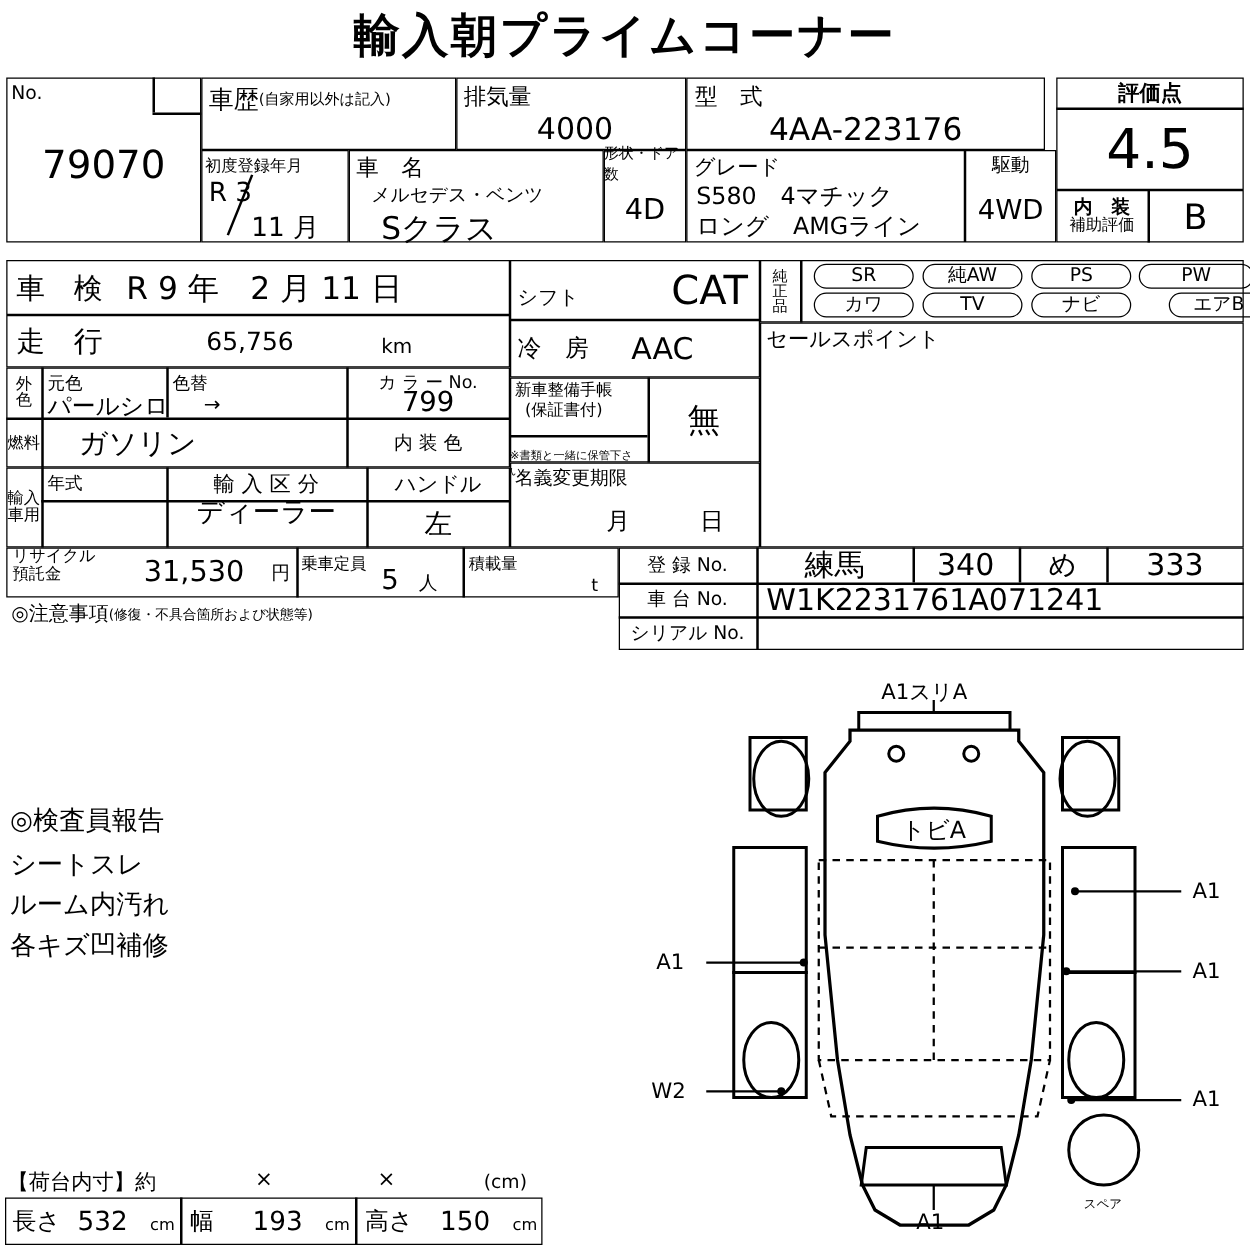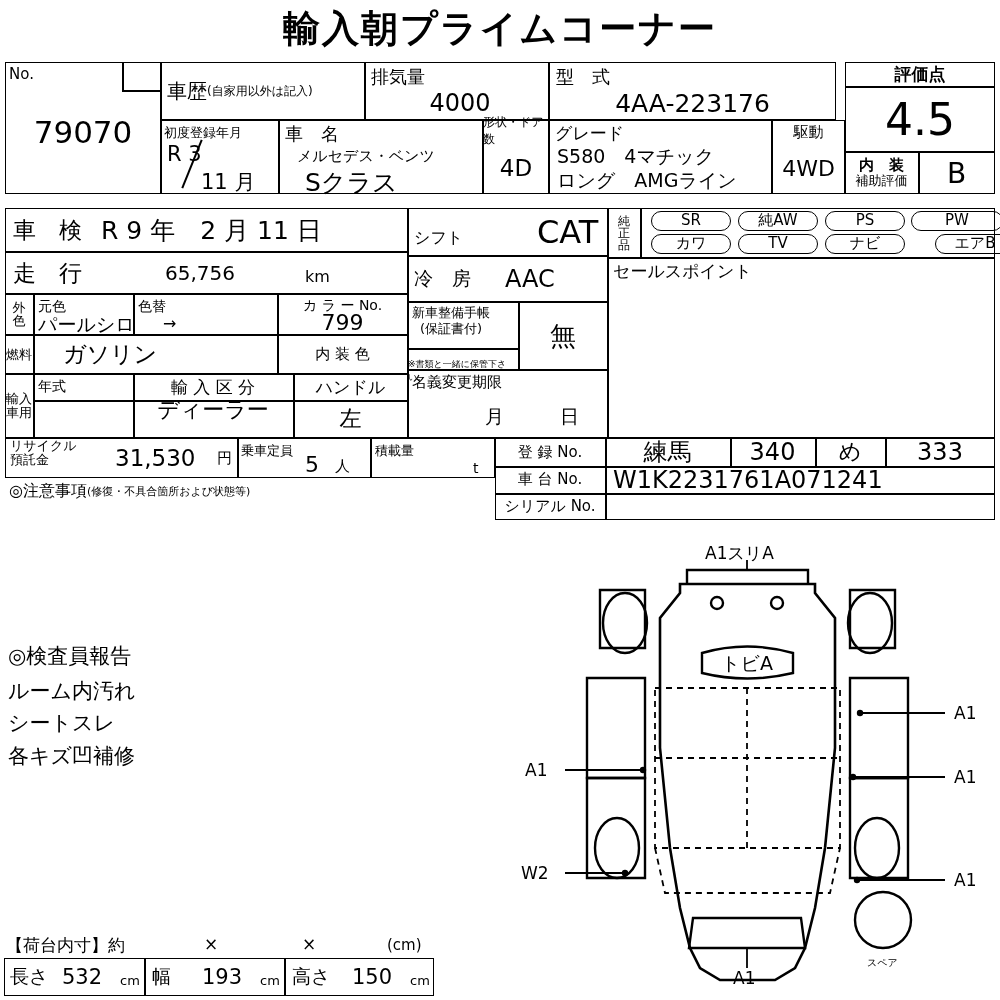--- a/index.html
+++ b/index.html
@@ -71,21 +71,21 @@
     <div class="cell" style="left:4px;top:2px;">
       <span class="cap" style="font-size:15px;">No.</span>
     </div>
     <div class="cell ctr" style="left:0;top:40px;width:156px;height:60px;">
       <span style="font-size:31px;">79070</span>
     </div>
     <div class="hline" style="left:117px;top:28px;width:39px;"></div>
     <div class="vline" style="left:117px;top:0;height:28px;"></div>
 
     <div class="bx" style="left:156px;top:0;width:204px;height:58px;"></div>
-    <div class="cell lft" style="left:162px;top:16px;height:26px;">
+    <div class="cell lft" style="left:162px;top:4px;height:26px;">
       <span style="font-size:20px;">車歴</span>
       <span class="sub" style="font-size:12px;">(自家用以外は記入)</span>
     </div>
 
     <div class="bx" style="left:360px;top:0;width:184px;height:58px;"></div>
     <div class="cell" style="left:366px;top:3px;">
       <span style="font-size:18px;">排気量</span>
     </div>
     <div class="cell ctr" style="left:380px;top:26px;width:150px;height:30px;">
       <span style="font-size:24px;">4000</span>
@@ -383,22 +383,22 @@
     <div class="cell lft" style="left:608px;top:258px;height:27px;">
       <span style="font-size:24px;">W1K2231761A071241</span>
     </div>
     <div class="cell ctr" style="left:490px;top:285px;width:110px;height:27px;">
       <span style="font-size:15px;">シリアル No.</span>
     </div>
   </div>
 
   <div id="report">
     <div class="hd">◎検査員報告</div>
+    <div>シートスレ</div>
     <div>ルーム内汚れ</div>
-    <div>シートスレ</div>
     <div>各キズ凹補修</div>
   </div>
 
   <div id="diagram">
     <svg width="495" height="445" viewBox="0 0 495 445">
       <g fill="none" stroke="#000" stroke-width="2.4">
 
         <path d="M175 45 L175 36 L310 36 L310 45
                  L330 70 L330 200 L320 300 L310 360
                  L300 400 L290 420 L270 432 L215 432

